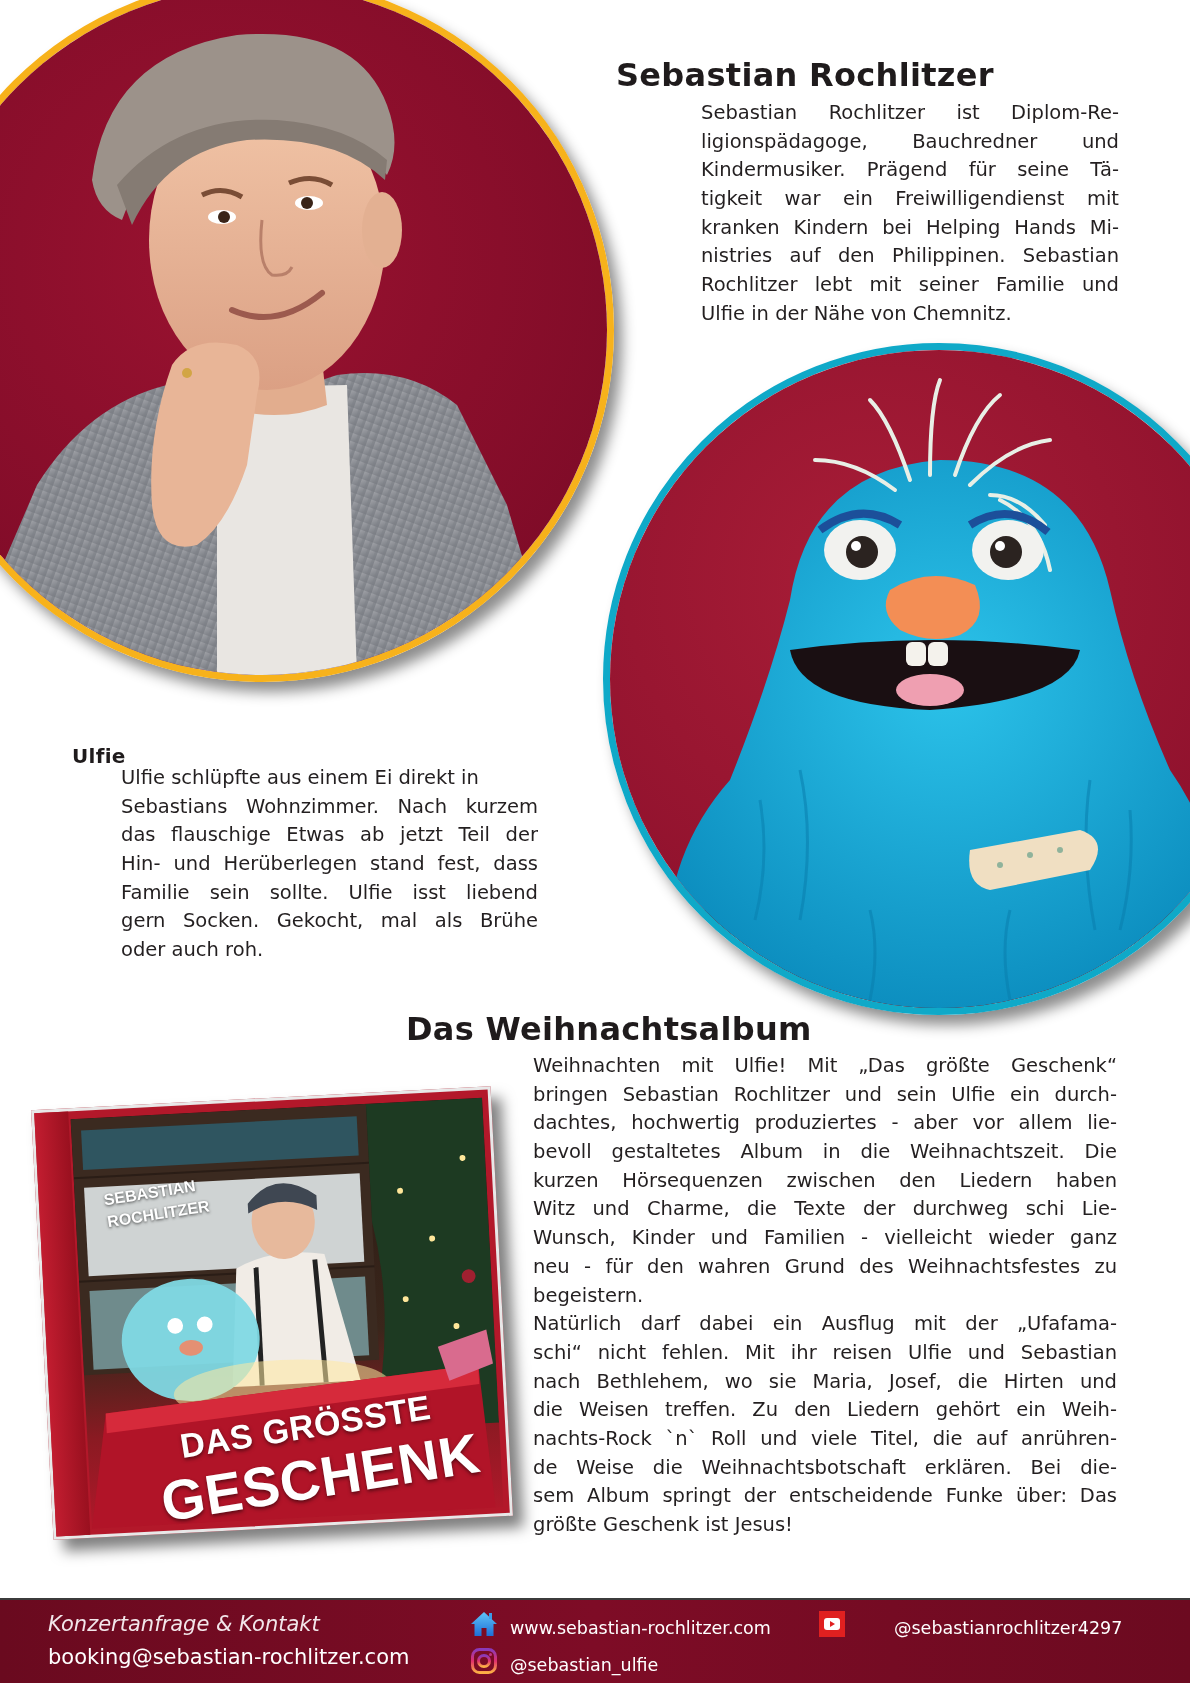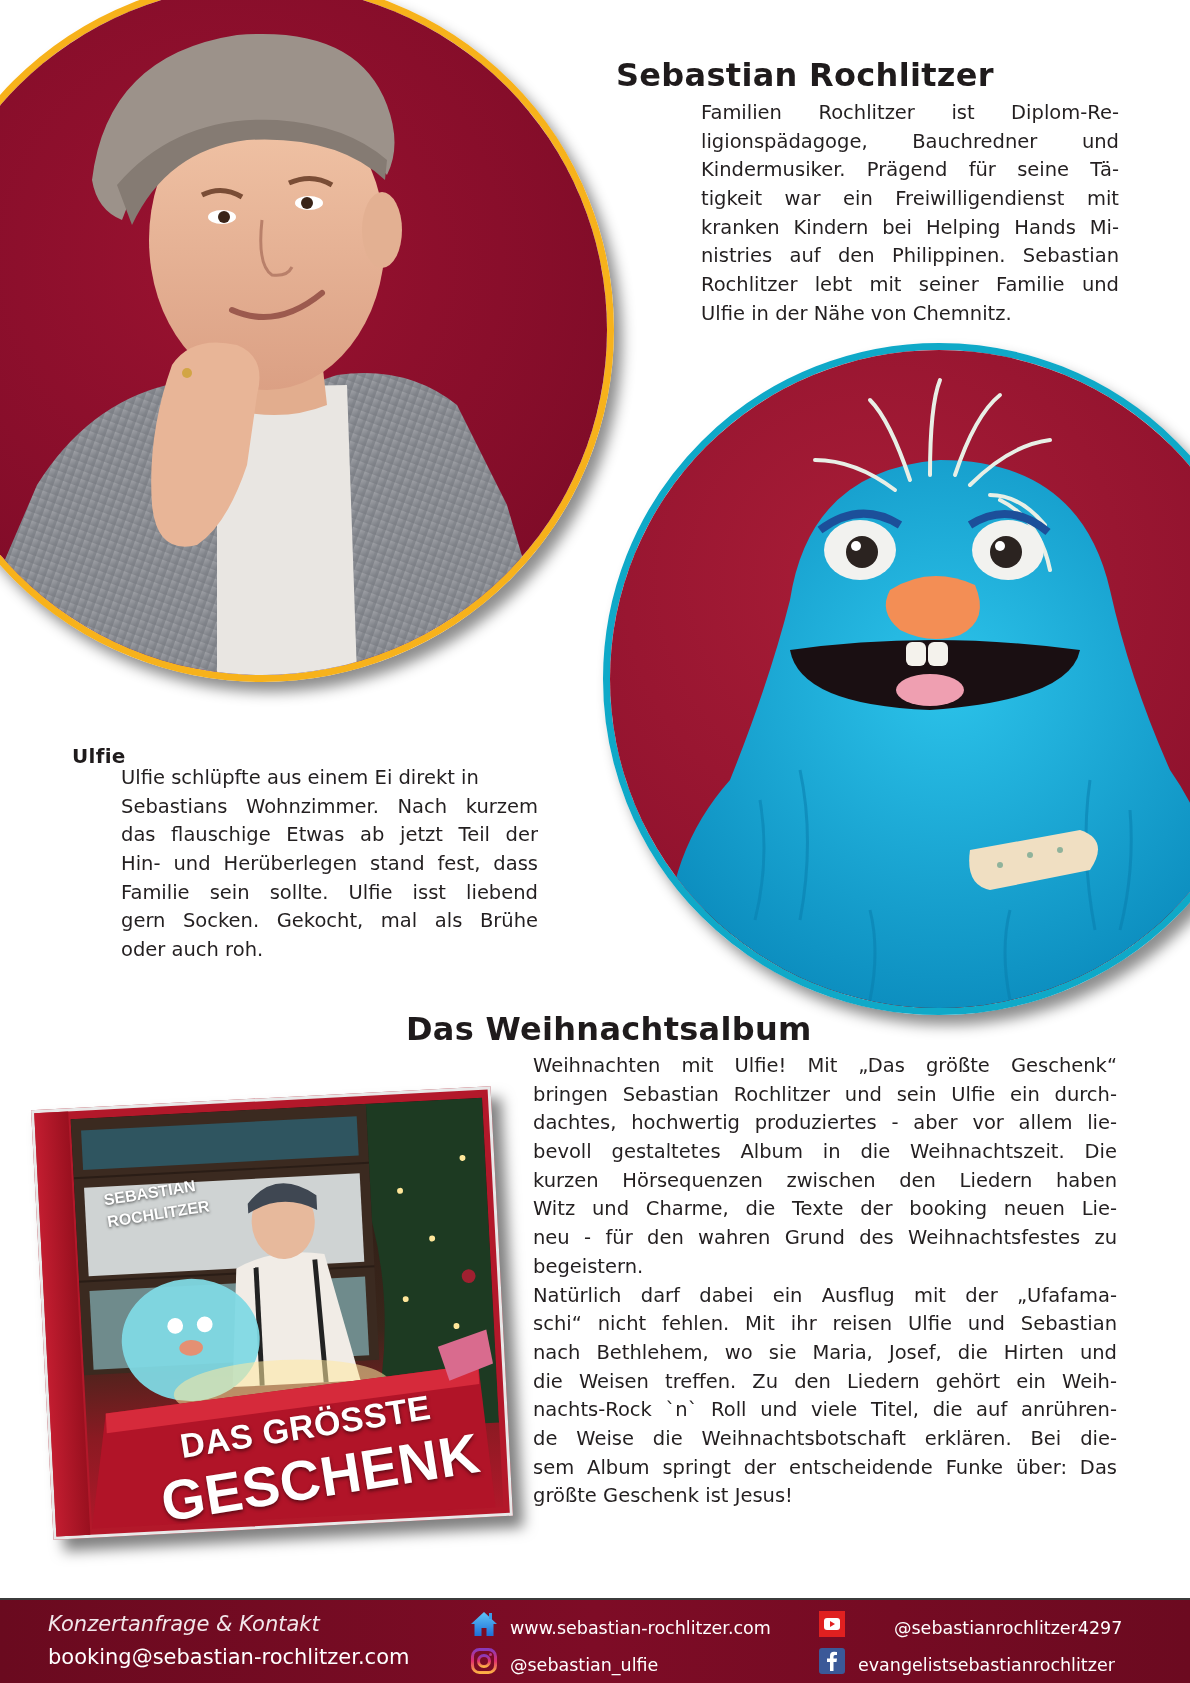--- a/index.html
+++ b/index.html
@@ -79,21 +79,21 @@
     <path d="M345 235 Q340 280 355 290 Q370 292 375 282" stroke="#b9806a" stroke-width="3" fill="none"></path>
     <path d="M315 325 Q360 345 405 308" stroke="#9c5a4e" stroke-width="6" fill="none" stroke-linecap="round"></path>
 
     <path d="M255 380 Q275 350 320 360 Q350 372 340 410 L330 480 Q310 540 280 560 Q240 570 235 520 Q230 450 255 380 Z" fill="#e8b597"></path>
     <circle cx="270" cy="388" r="5" fill="#d2a545"></circle>
   </svg>
 </div>
 
 <h2 class="heading" style="left:616px; top:56px; font-size:32px;">Sebastian Rochlitzer</h2>
 <div class="para" style="left:701px; top:99px; width:418px;">
-  <span class="ln">Familien Rochlitzer ist Diplom-Re-</span>
+  <span class="ln">Sebastian Rochlitzer ist Diplom-Re-</span>
   <span class="ln">ligionspädagoge, Bauchredner und</span>
   <span class="ln">Kindermusiker. Prägend für seine Tä-</span>
   <span class="ln">tigkeit war ein Freiwilligendienst mit</span>
   <span class="ln">kranken Kindern bei Helping Hands Mi-</span>
   <span class="ln">nistries auf den Philippinen. Sebastian</span>
   <span class="ln">Rochlitzer lebt mit seiner Familie und</span>
   <span class="ln last">Ulfie in der Nähe von Chemnitz.</span>
 </div>
 
 <div class="circle" style="left:603px; top:343px; width:672px; height:672px; border:7px solid #0fa9c8; box-sizing:border-box;">
@@ -224,21 +224,22 @@
     </div>
   </div>
 </div>
 
 <div class="para" style="left:533px; top:1052px; width:584px;">
   <span class="ln">Weihnachten mit Ulfie! Mit „Das größte Geschenk“</span>
   <span class="ln">bringen Sebastian Rochlitzer und sein Ulfie ein durch-</span>
   <span class="ln">dachtes, hochwertig produziertes - aber vor allem lie-</span>
   <span class="ln">bevoll gestaltetes Album in die Weihnachtszeit. Die</span>
   <span class="ln">kurzen Hörsequenzen zwischen den Liedern haben</span>
-  <span class="ln">Witz und Charme, die Texte der booking neuen Lie-</span>
+  <span class="ln">Witz und Charme, die Texte der durchweg schi Lie-</span>
+  <span class="ln">Wunsch, Kinder und Familien - vielleicht wieder ganz</span>
   <span class="ln">neu - für den wahren Grund des Weihnachtsfestes zu</span>
   <span class="ln last">begeistern.</span>
   <span class="ln">Natürlich darf dabei ein Ausflug mit der „Ufafama-</span>
   <span class="ln">schi“ nicht fehlen. Mit ihr reisen Ulfie und Sebastian</span>
   <span class="ln">nach Bethlehem, wo sie Maria, Josef, die Hirten und</span>
   <span class="ln">die Weisen treffen. Zu den Liedern gehört ein Weih-</span>
   <span class="ln">nachts-Rock `n` Roll und viele Titel, die auf anrühren-</span>
   <span class="ln">de Weise die Weihnachtsbotschaft erklären. Bei die-</span>
   <span class="ln">sem Album springt der entscheidende Funke über: Das</span>
   <span class="ln last">größte Geschenk ist Jesus!</span>
@@ -286,22 +287,13 @@
     <span class="f-icon">
       <svg viewBox="0 0 28 28">
         <rect x="1" y="1" width="26" height="26" fill="#e02020"></rect>
         <rect x="6" y="8" width="16" height="12" rx="3" fill="#ffffff"></rect>
         <path d="M12 11 L17 14 L12 17 Z" fill="#e02020"></path>
       </svg>
     </span>
     <span>@sebastianrochlitzer4297</span>
   </div>
 
-  <div class="f-item" style="left:818px; top:47px;">
-    <span class="f-icon">
-      <svg viewBox="0 0 28 28">
-        <rect x="1" y="1" width="26" height="26" rx="3" fill="#3b5998"></rect>
-        <path d="M15.5 24 L15.5 15 L18.5 15 L19 11.5 L15.5 11.5 L15.5 9.5 Q15.5 8 17 8 L19 8 L19 5 Q17.5 4.8 16 4.8 Q12 4.8 12 9 L12 11.5 L9 11.5 L9 15 L12 15 L12 24 Z" fill="#ffffff"></path>
-      </svg>
-    </span>
-    <span>evangelistsebastianrochlitzer</span>
-  </div>
 </div>
 
 </body></html>

